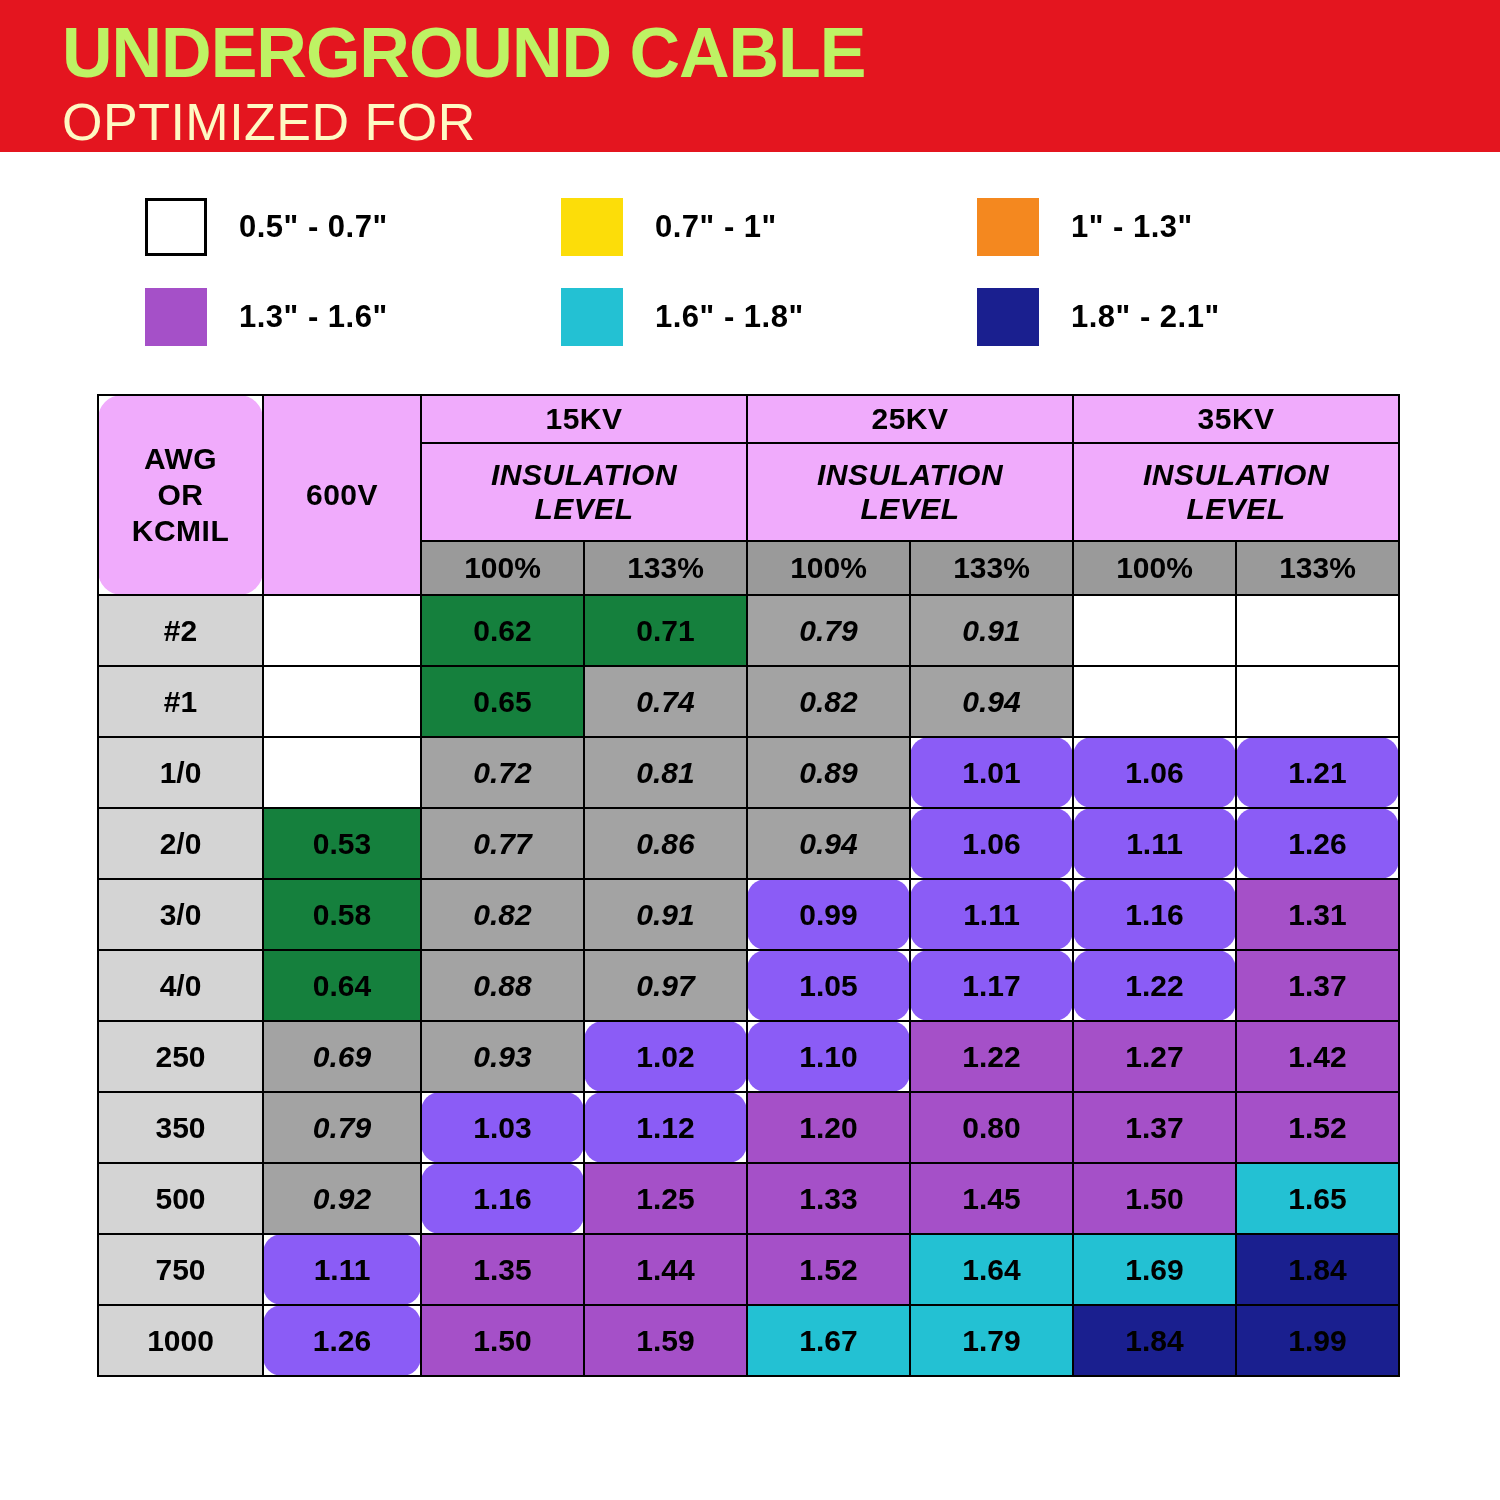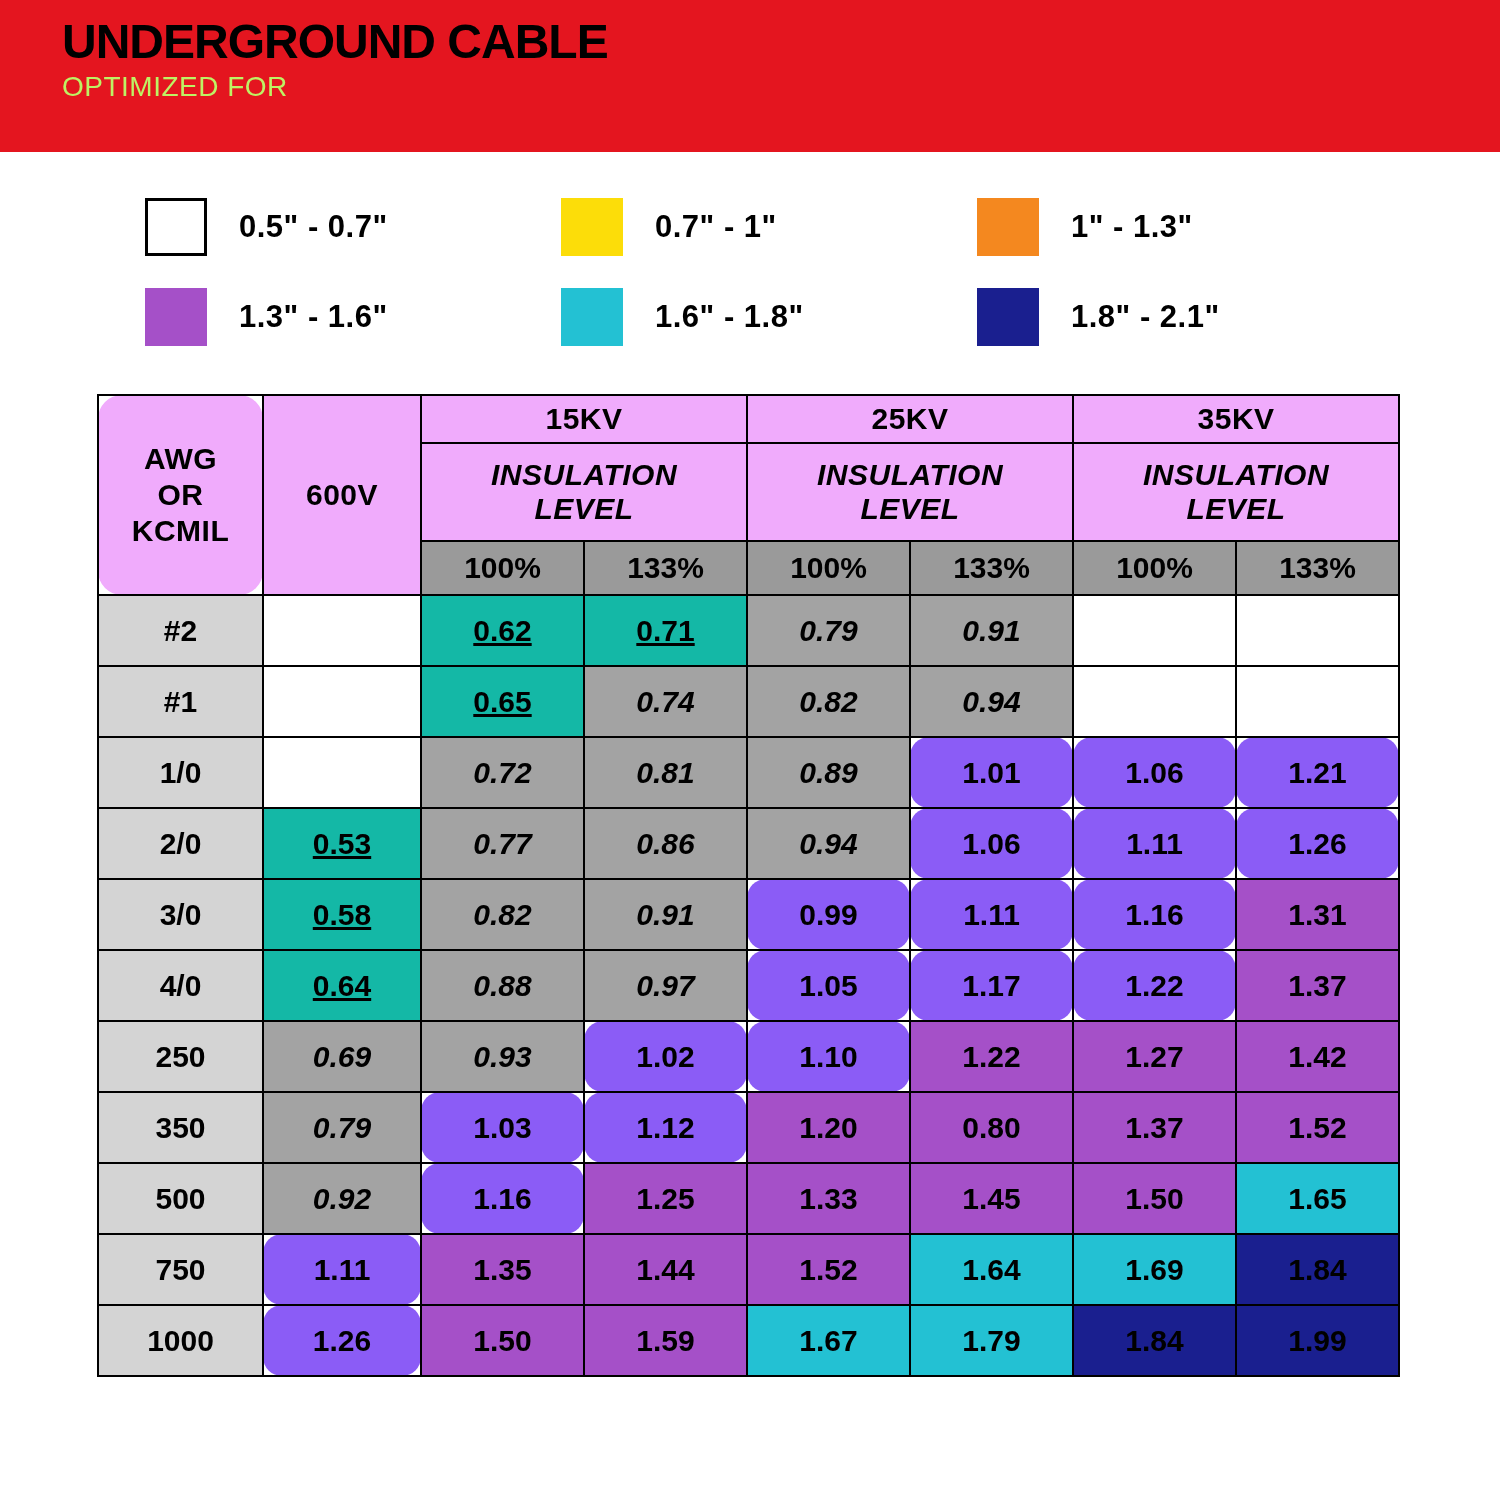--- a/index.html
+++ b/index.html
@@ -15,33 +15,33 @@
   }
 
   
   .banner {
     background: #e4151f;
     padding: 18px 0 20px 62px;
     height: 152px;
     box-sizing: border-box;
   }
   .banner-title {
-    color: #000000;
-    font-size: 48px;
+    color: #bef264;
+    font-size: 70px;
     font-weight: bold;
     letter-spacing: -1px;
     line-height: 1.0;
     font-stretch: condensed;
     transform: scaleX(1.0);
     transform-origin: left center;
     margin: 0;
   }
   .banner-sub {
-    color: #bef264;
-    font-size: 28px;
+    color: #fef9c3;
+    font-size: 52px;
     font-weight: normal;
     letter-spacing: 0.5px;
     line-height: 1.1;
     margin-top: 6px;
   }
 
   
   .legend {
     margin: 46px 0 0 145px;
     width: 1250px;
@@ -92,21 +92,21 @@
   .hdr-gray   { background: #f0abfc; }
   .hdr-gray2  { background: #9a9a9a; }
   .rowhdr     { background: #d4d4d4; font-size: 29px; }
   .kv-hdr     { font-size: 31px; height: 46px; letter-spacing: 0.5px; }
   .ins-hdr    { font-size: 30px; height: 96px; line-height: 1.15; letter-spacing: 0.5px; font-style: italic; }
   .pct-hdr    { font-size: 30px; height: 52px; }
   .awg-hdr    { font-size: 30px; line-height: 1.2; letter-spacing: 0.5px; border-radius: 24px; }
   .v600-hdr   { font-size: 30px; letter-spacing: 0.5px; margin-left: 16px; }
   td.cell     { height: 69px; font-size: 31px; }
 
-  .c-white  { background: #14b8a6; color: #000000; text-decoration: underline; }
+  .c-white  { background: #15803d; color: #000000; }
   .c-yellow { background: #a3a3a3; color: #000000; font-style: italic; }
   .c-orange { background: #8b5cf6; color: #000000; border-radius: 19px; }
   .c-purple { background: #a550c8; color: #000000; }
   .c-cyan   { background: #23c1d3; color: #000000; }
   .c-blue   { background: #1a1f8f; color: #ffffff; }
   .c-empty  { background: #ffffff; }
 </style>
 </head>
 <body>
 

